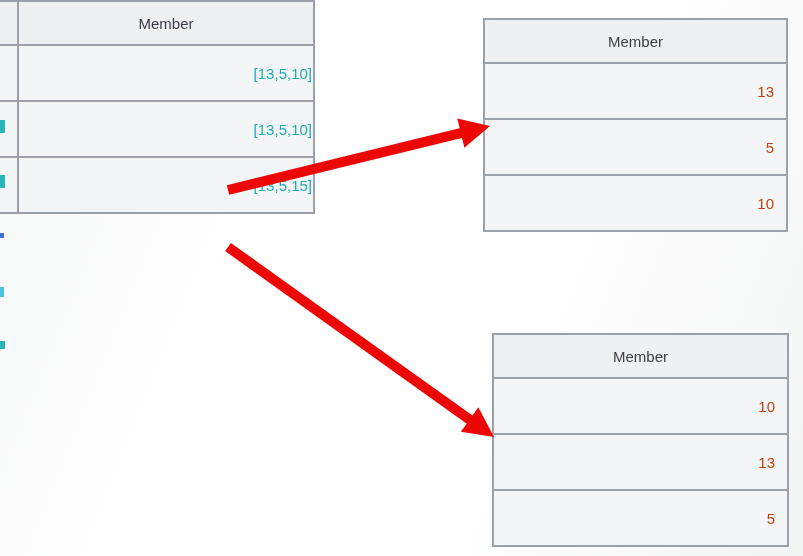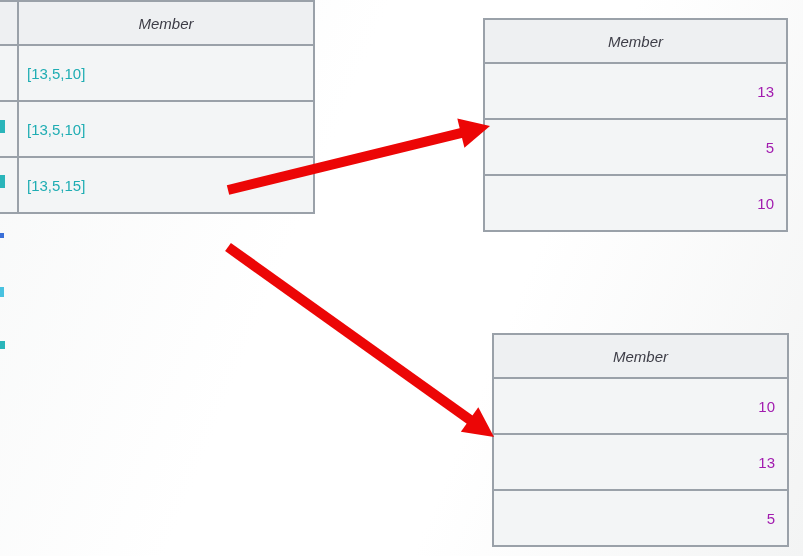--- a/index.html
+++ b/index.html
@@ -18,44 +18,43 @@
     background:#f3f5f6;
     font-size:15px;
     overflow:hidden;
     white-space:nowrap;
   }
   table.grid th {
     background:#eef0f2;
     color:#3d3d47;
     font-weight:400;
     height:40px;
-    font-style:italic;
   }
-  table.grid td { height:52px; }
+  table.grid td { height:52px;text-align:right; }
 
   
   .left-table-wrap {
     position:absolute; left:0; top:121;
     width:318; height:349px; width:318px;
     overflow:hidden;
   }
   .left-table-wrap table.grid td.stub,
   .left-table-wrap table.grid th.stub { border-left:none; }
   .cell-array {
     text-align:left; padding-left:8px;
     color:#1fadb3;
   }
 
   
   .tr-table-wrap { position:absolute; left:483px; top:18px;  width:305px; }
   .br-table-wrap { position:absolute; left:492px; top:333px; width:297px; }
   .tr-table-wrap table.grid, .br-table-wrap table.grid { width:100%; }
   .cell-number {
     text-align:right; padding-right:12px;
-    color:#a21caf;
+    color:#c2410c;
     font-size:16px;
   }
 
   
   .frag { position:absolute; left:0; background:#2ab5ba; }
   .frag.f-teal  { width:5px; height:13px; }
   .frag.f-dot   { width:4px; height:5px;  background:#3a6fd8; }
   .frag.f-cyan  { width:4px; height:10px; background:#49c2e0; }
 
   

